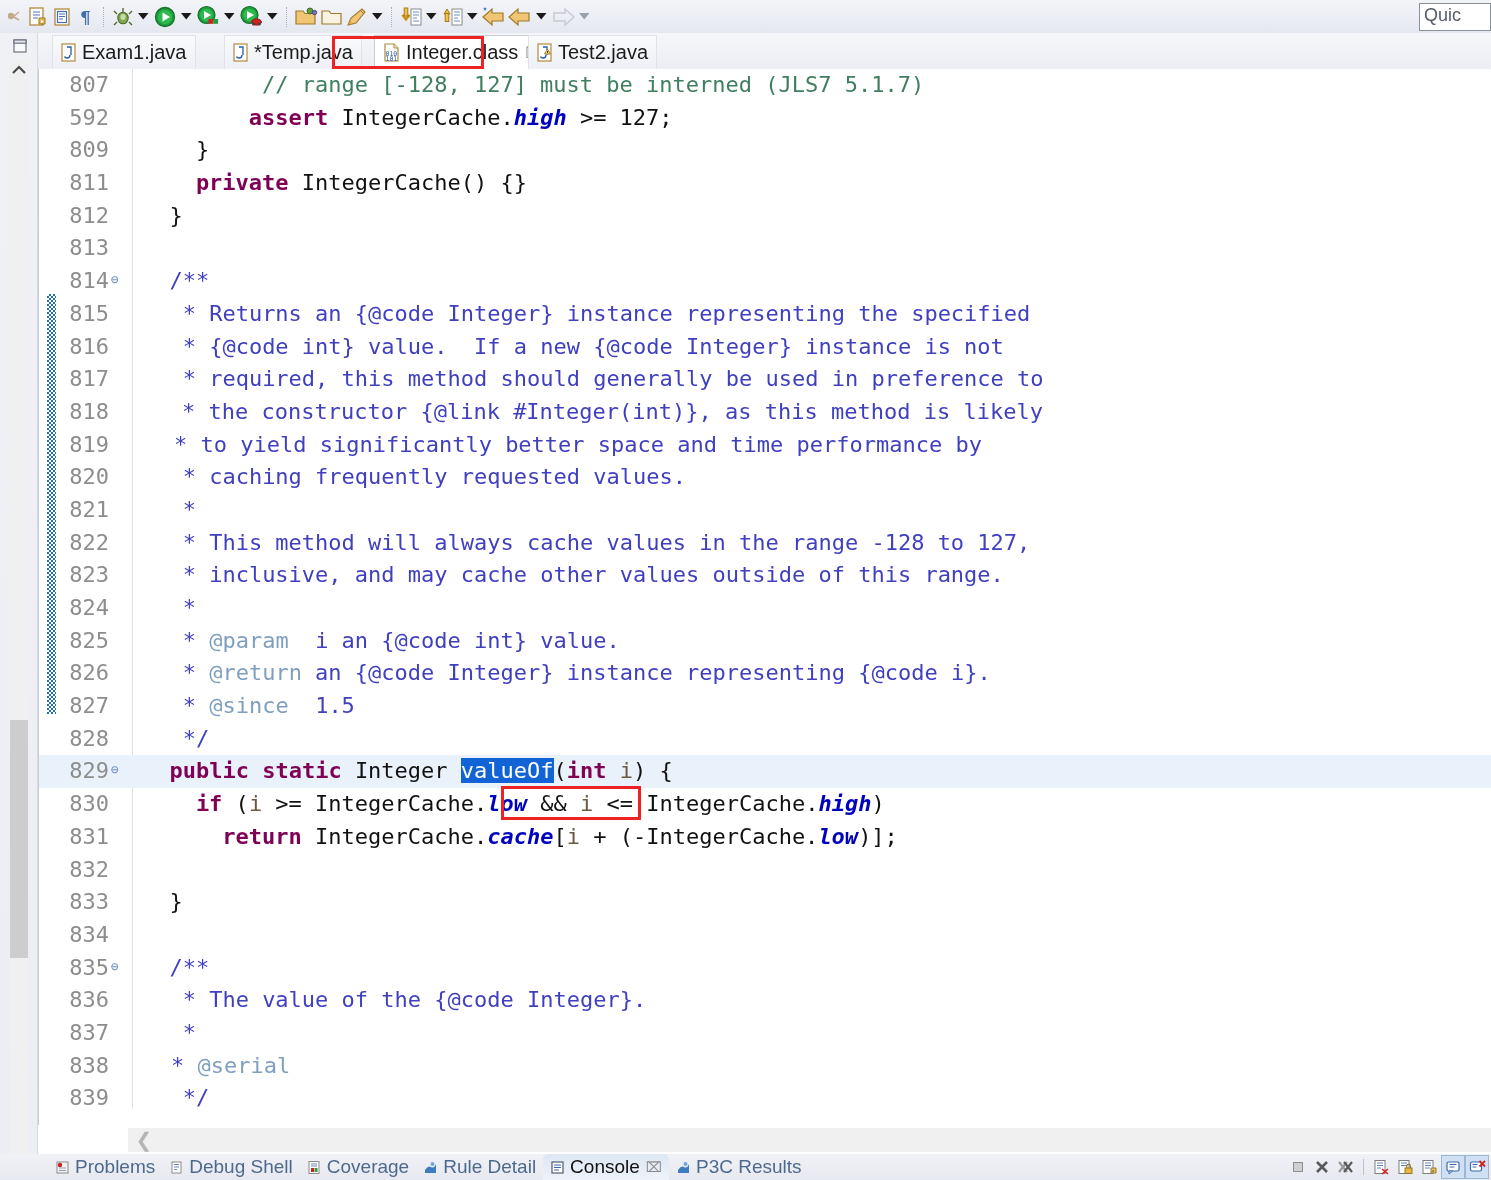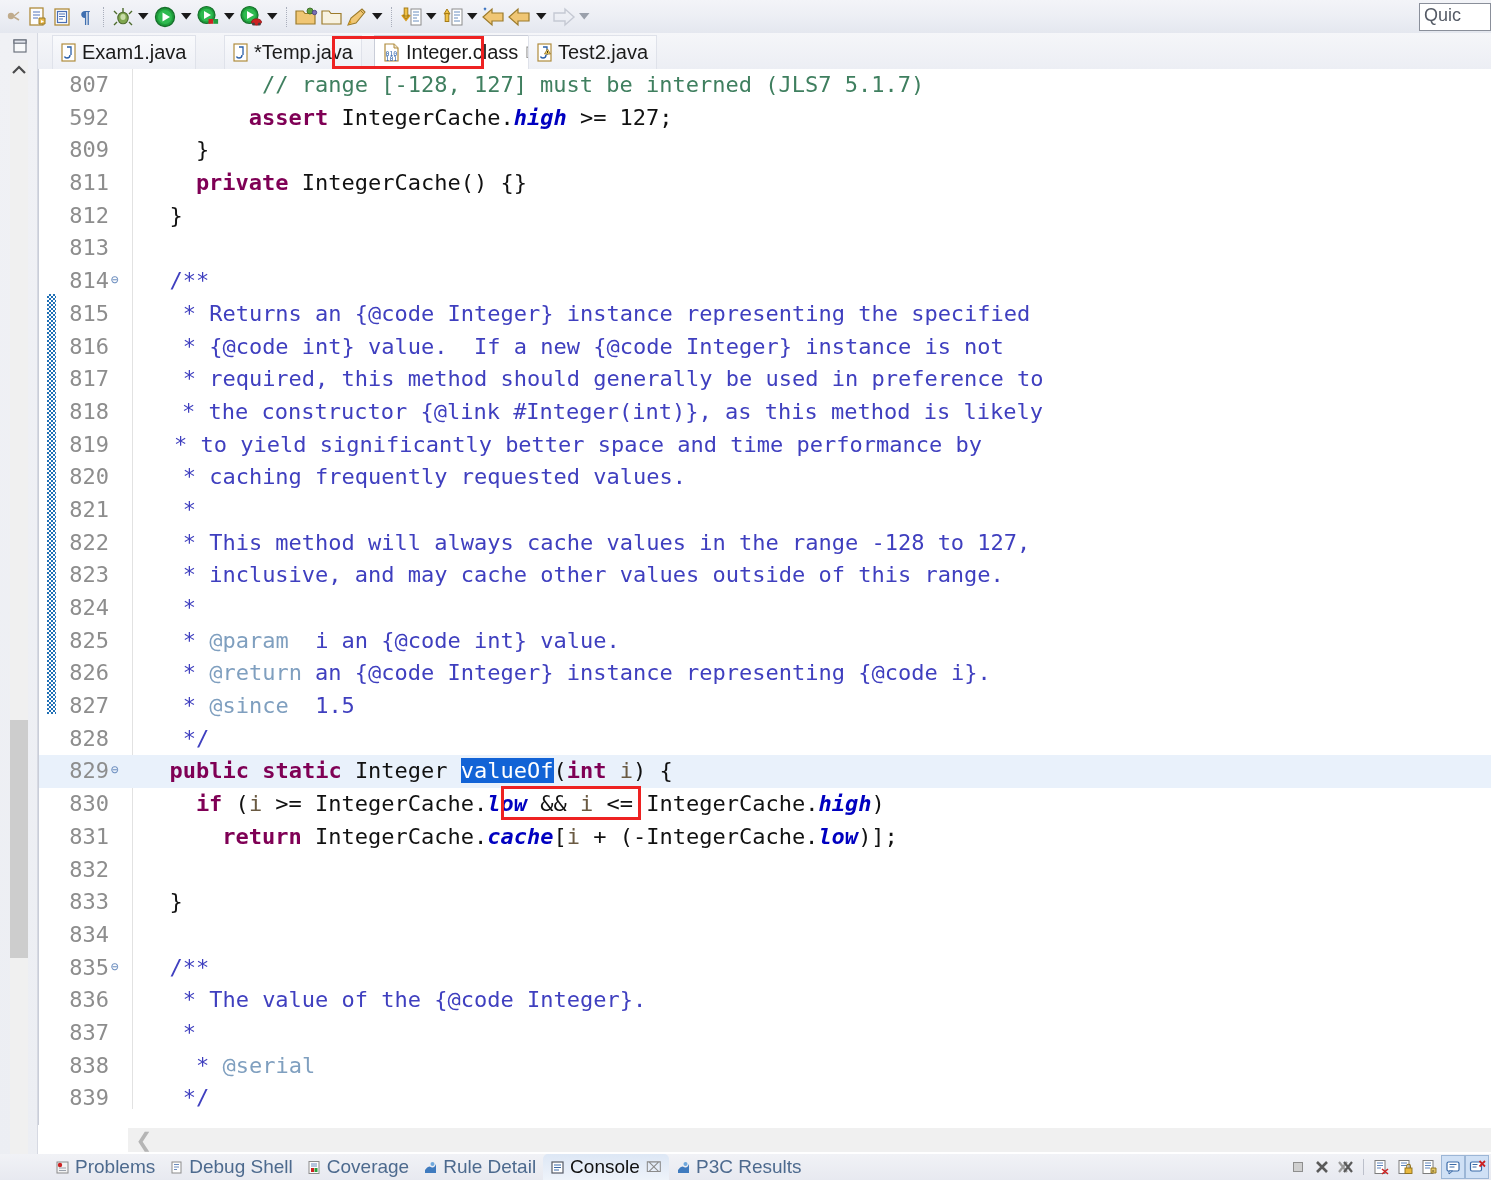--- a/index.html
+++ b/index.html
@@ -487,21 +487,21 @@
       <div class="crow"><span class="lnum">828</span><span class="ctext" style="left: 143.66px;"><span class="jdoc">*/</span></span></div>
       <div class="crow hl"><span class="lnum">829</span><span class="fold">⊖</span><span class="ctext" style="left: 130.44px;"><span class="kw">public static </span><span class="plain">Integer </span><span class="sel">valueOf</span><span class="plain">(</span><span class="kw">int</span><span class="plain"> </span><span class="param">i</span><span class="plain">) {</span></span></div>
       <div class="crow"><span class="lnum">830</span><span class="ctext" style="left: 156.88px;"><span class="kw">if</span><span class="plain"> (</span><span class="param">i</span><span class="plain"> &gt;= IntegerCache.</span><span class="sfld">low</span><span class="plain"> &amp;&amp; </span><span class="param">i</span><span class="plain"> &lt;= IntegerCache.</span><span class="sfld">high</span><span class="plain">)</span></span></div>
       <div class="crow"><span class="lnum">831</span><span class="ctext" style="left: 183.32px;"><span class="kw">return </span><span class="plain">IntegerCache.</span><span class="sfld">cache</span><span class="plain">[</span><span class="param">i</span><span class="plain"> + (-IntegerCache.</span><span class="sfld">low</span><span class="plain">)];</span></span></div>
       <div class="crow"><span class="lnum">832</span></div>
       <div class="crow"><span class="lnum">833</span><span class="ctext" style="left: 130.44px;"><span class="plain">}</span></span></div>
       <div class="crow"><span class="lnum">834</span><span class="ctext" style="left: 104px;"></span></div>
       <div class="crow"><span class="lnum">835</span><span class="fold">⊖</span><span class="ctext" style="left: 130.44px;"><span class="jdoc">/**</span></span></div>
       <div class="crow"><span class="lnum">836</span><span class="ctext" style="left: 143.66px;"><span class="jdoc">* The value of the {@code Integer}.</span></span></div>
       <div class="crow"><span class="lnum">837</span><span class="ctext" style="left: 143.66px;"><span class="jdoc">*</span></span></div>
-      <div class="crow"><span class="lnum">838</span><span class="ctext" style="left: 157px;"><span class="jdoc">* </span><span class="jtag">@serial</span></span></div>
+      <div class="crow"><span class="lnum">838</span><span class="ctext" style="left: 132px;"><span class="jdoc">* </span><span class="jtag">@serial</span></span></div>
       <div class="crow"><span class="lnum">839</span><span class="ctext" style="left: 143.66px;"><span class="jdoc">*/</span></span></div>
     </div>
 </div>
 <div id="valueof-box"></div>
 
 <div id="hscroll">
   <div id="hscroll-left" style="color:#b5b5b5;font-size:20px;">❮</div>
 </div>
 
 <div id="bottom-panel">

